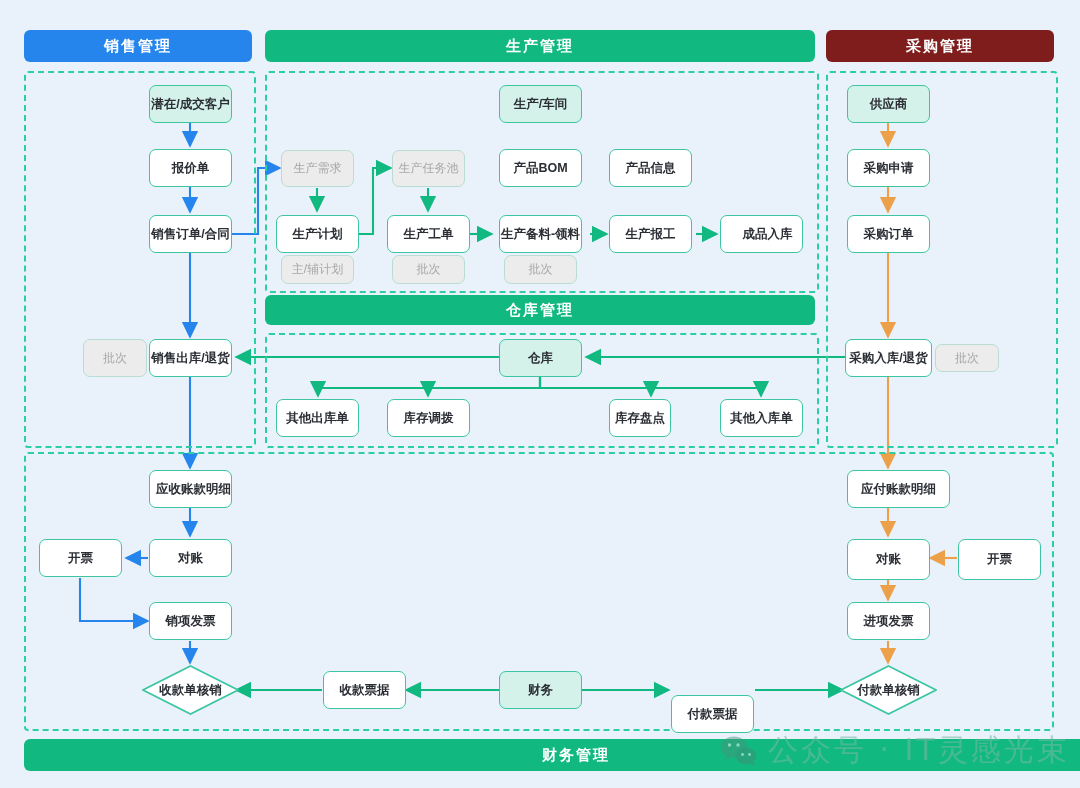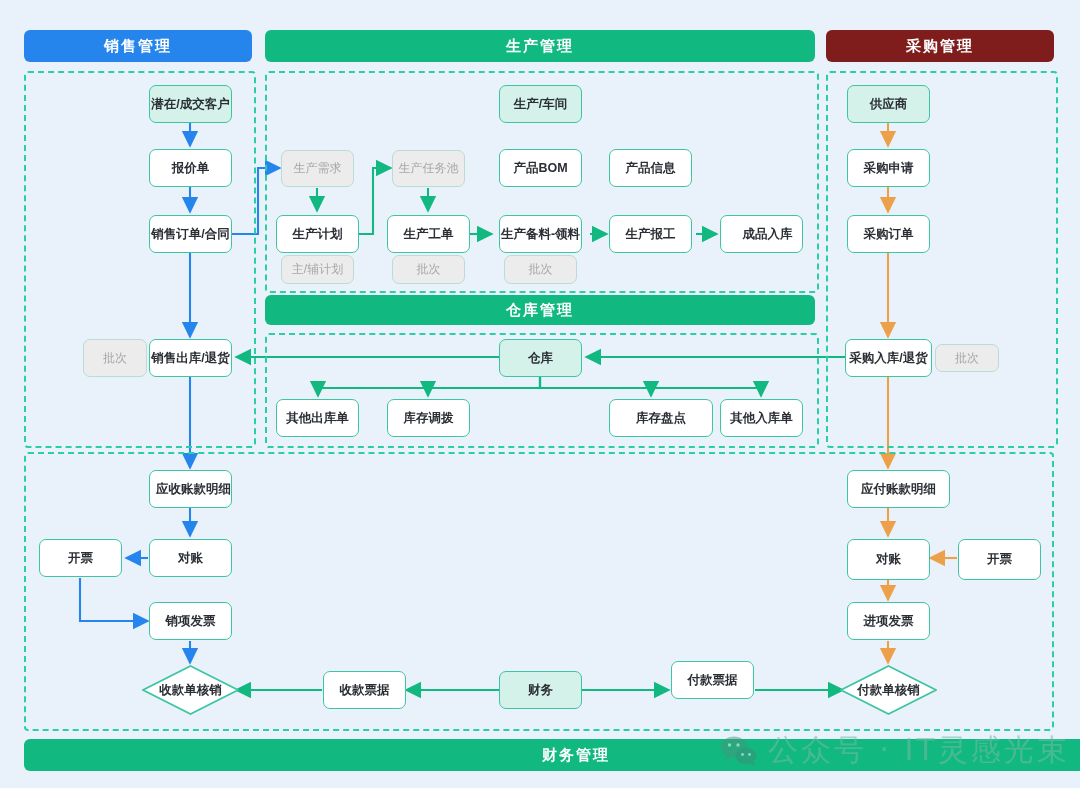--- a/index.html
+++ b/index.html
@@ -163,42 +163,42 @@
 
   <div class="node tint" style="left:847px;top:85px;width:83px;height:38px;">供应商</div>
   <div class="node" style="left:847px;top:149px;width:83px;height:38px;">采购申请</div>
   <div class="node" style="left:847px;top:215px;width:83px;height:38px;">采购订单</div>
   <div class="node" style="left:845px;top:339px;width:87px;height:38px;">采购入库/退货</div>
   <div class="node muted" style="left:935px;top:344px;width:64px;height:28px;">批次</div>
 
   <div class="node tint" style="left:499px;top:339px;width:83px;height:38px;">仓库</div>
   <div class="node" style="left:276px;top:399px;width:83px;height:38px;">其他出库单</div>
   <div class="node" style="left:387px;top:399px;width:83px;height:38px;">库存调拨</div>
-  <div class="node" style="left:609px;top:399px;width:104px;height:38px;">库存盘点</div>
+  <div class="node" style="left:609px;top:399px;width:62px;height:38px;">库存盘点</div>
   <div class="node" style="left:720px;top:399px;width:83px;height:38px;">其他入库单</div>
 
   <div class="node" style="left:149px;top:470px;width:83px;height:38px;padding-left:6px;">应收账款明细</div>
   <div class="node" style="left:149px;top:539px;width:83px;height:38px;">对账</div>
   <div class="node" style="left:39px;top:539px;width:83px;height:38px;">开票</div>
   <div class="node" style="left:149px;top:602px;width:83px;height:38px;">销项发票</div>
   <div class="node diamond" style="left:142px;top:665px;width:97px;height:50px;">
     <svg class="dshape" viewBox="0 0 97 50" preserveAspectRatio="none">
       <polygon points="48.5,1 96,25 48.5,49 1,25" fill="#ffffff" stroke="#3cc5a0" stroke-width="1.6"></polygon>
     </svg>
     <span class="dlabel">收款单核销</span>
   </div>
   <div class="node" style="left:323px;top:671px;width:83px;height:38px;">收款票据</div>
 
   <div class="node tint" style="left:499px;top:671px;width:83px;height:38px;">财务</div>
 
   <div class="node" style="left:847px;top:470px;width:103px;height:38px;">应付账款明细</div>
   <div class="node" style="left:847px;top:539px;width:83px;height:41px;">对账</div>
   <div class="node" style="left:958px;top:539px;width:83px;height:41px;">开票</div>
   <div class="node" style="left:847px;top:602px;width:83px;height:38px;">进项发票</div>
-  <div class="node" style="left:671px;top:661px;width:83px;height:38px;">付款票据</div>
+  <div class="node" style="left:671px;top:695px;width:83px;height:38px;">付款票据</div>
   <div class="node diamond" style="left:840px;top:665px;width:97px;height:50px;">
     <svg class="dshape" viewBox="0 0 97 50" preserveAspectRatio="none">
       <polygon points="48.5,1 96,25 48.5,49 1,25" fill="#ffffff" stroke="#3cc5a0" stroke-width="1.6"></polygon>
     </svg>
     <span class="dlabel">付款单核销</span>
   </div>
 
   <div id="watermark">
     <span class="wx">
       <svg viewBox="0 0 38 30" width="38" height="30">

